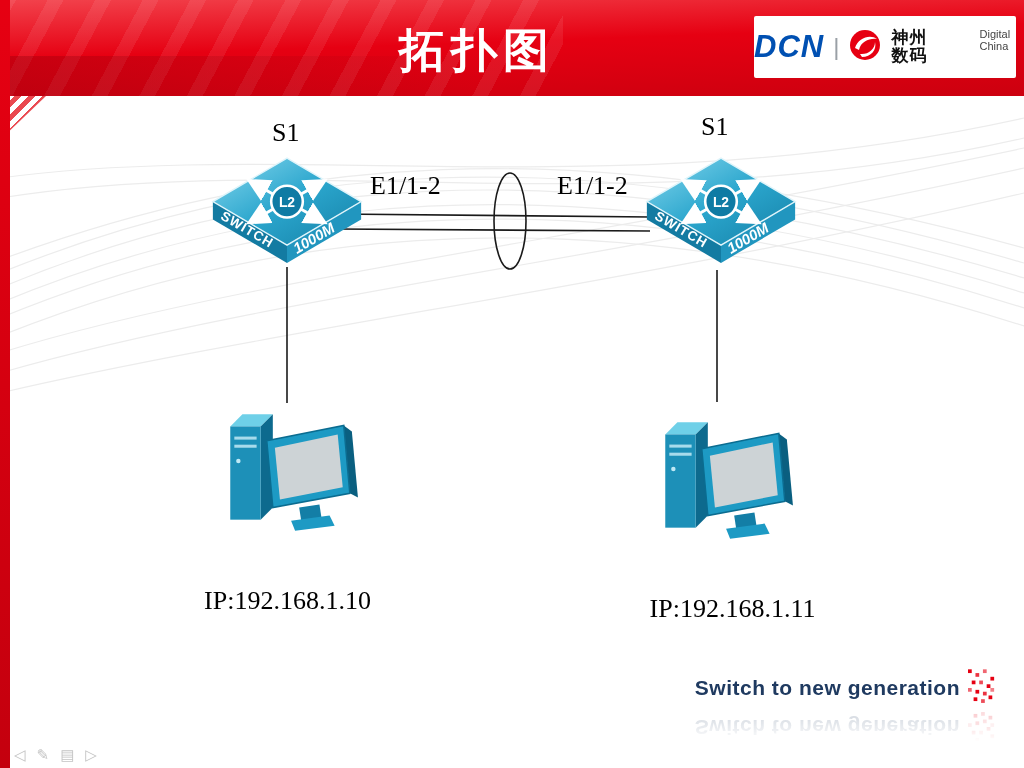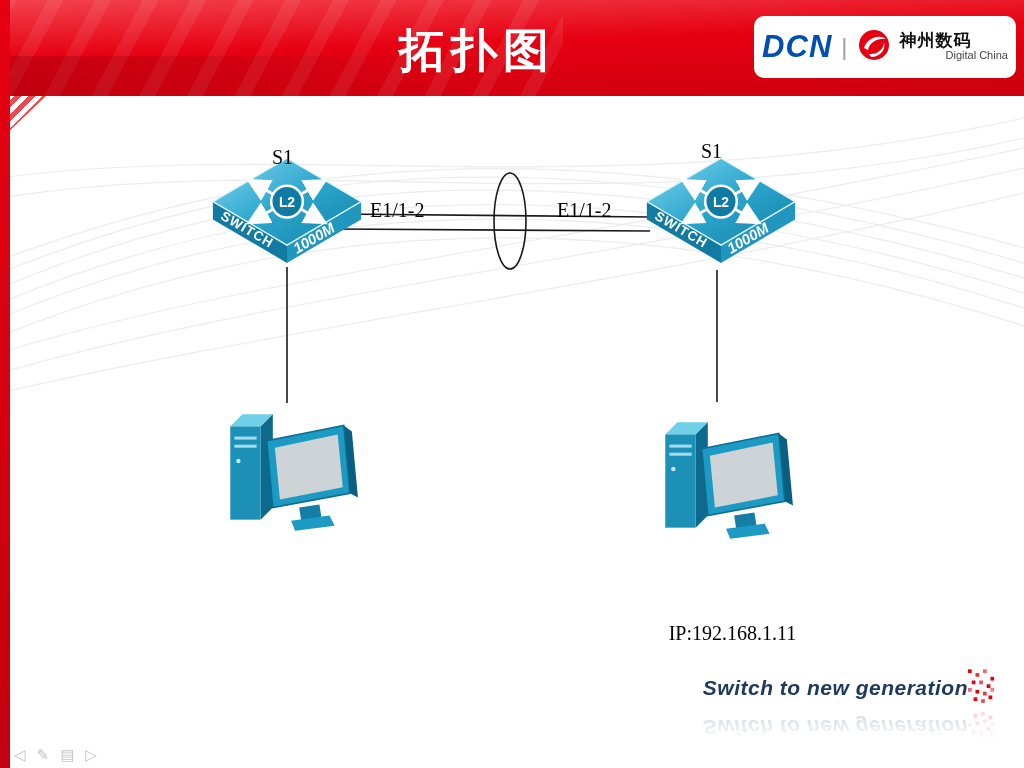--- a/index.html
+++ b/index.html
@@ -10,47 +10,47 @@
   .header { position:absolute; top:0; left:0; width:1024px; height:96px;
     background:linear-gradient(178deg,#f2424c 0%, #e60012 45%, #cc000f 100%); }
   .header::before { content:""; position:absolute; inset:0;
     background:repeating-linear-gradient(118deg, rgba(255,255,255,.08) 0 14px, rgba(255,255,255,0) 14px 42px);
     width:55%; }
   .header::after { content:""; position:absolute; left:0; bottom:0; width:62%; height:40px;
     background:linear-gradient(100deg, rgba(140,0,12,.35) 0%, rgba(140,0,12,0) 75%); }
   .title { position:absolute; top:20px; left:0; width:100%; padding-right:70px; text-align:center;
     font-size:46px; font-weight:bold; letter-spacing:6px; color:#fff; z-index:3; }
   .logo-panel { position:absolute; top:16px; right:8px; width:262px; height:62px; background:#fff;
-    border-radius:10px; display:flex; align-items:center; justify-content:center; gap:9px; z-index:4; }
+    border-radius:2px; display:flex; align-items:center; justify-content:center; gap:9px; z-index:4; }
   .dcn { color:#0050b2; font-weight:bold; font-size:31px; letter-spacing:1px; font-style:italic; }
   .logo-divider { color:#9aa0a6; font-size:24px; font-weight:normal; }
-  .brand { display:flex; flex-direction:column; line-height:1.05; }
+  .brand { display:flex; flex-direction:row; line-height:1.05; }
   .brand-cn { font-size:17px; font-weight:bold; color:#111; letter-spacing:1px; }
   .brand-en { font-size:11px; color:#444;padding-left:46px; }
 
   
   .left-strip { position:absolute; left:0; top:0; width:10px; height:768px;
     background:linear-gradient(180deg,#e60012,#c4000e); z-index:5; }
   .left-ribbon { position:absolute; left:0; top:96px; width:46px; height:44px;
     background:repeating-linear-gradient(135deg,#ea4950 0 5px,#ffffff 5px 10px);
     clip-path:polygon(0 0,100% 0,0 100%); z-index:2; }
 
   
   .bg-curves { position:absolute; left:0; top:88px; z-index:0; }
   .bg-curves path { fill:none; stroke:#ececec; stroke-width:1.2; }
 
   
   .node { position:absolute; z-index:2; }
   .lines-overlay { position:absolute; left:0; top:0; z-index:1; pointer-events:none; }
-  .lbl { position:absolute; font-family:"Liberation Serif",serif; font-size:20px; color:#000; z-index:3;margin-top:28px; }
+  .lbl { position:absolute; font-family:"Liberation Serif",serif; font-size:26px; color:#000; z-index:3; }
   .lbl.center { text-align:center; }
 
   
   .footer-brand { position:absolute; right:28px; bottom:22px; z-index:2; }
-  .tag-row { display:flex; align-items:center; justify-content:flex-end;font-style:italic; }
+  .tag-row { display:flex; align-items:center; gap:8px; justify-content:flex-end; }
   .tagline { font-size:21px; font-weight:bold; color:#1f3a60; letter-spacing:.5px; }
   .tag-reflect { transform:scaleY(-1); opacity:.2; margin-top:1px;
     -webkit-mask-image:linear-gradient(180deg,transparent 10%,#000 90%);
     mask-image:linear-gradient(180deg,transparent 10%,#000 90%); }
 
   
   .navbar { position:absolute; left:14px; bottom:6px; display:flex; gap:11px; z-index:6; }
   .nav-btn { color:#c3c3c3; font-size:15px; cursor:pointer; line-height:1; user-select:none; }
 </style>
 </head>
@@ -179,20 +179,21 @@
       <polygon points="64,47 126,34 131,86 69,98" fill="#cdd3d6"></polygon>
       <polygon points="88,106 108,103 110,116 90,119" fill="#137ea6"></polygon>
       <polygon points="80,119 118,114 123,124 84,129" fill="#1d9ac4"></polygon>
     </svg>
   </div>
 
   <div class="lbl" style="left:272px; top:118px;">S1</div>
   <div class="lbl" style="left:701px; top:112px;">S1</div>
   <div class="lbl" style="left:370px; top:171px;">E1/1-2</div>
   <div class="lbl" style="left:557px; top:171px;">E1/1-2</div>
+  <div class="lbl center" style="left:165px; top:586px; width:245px;">IP:192.168.1.10</div>
   <div class="lbl center" style="left:610px; top:594px; width:245px;font-family:Liberation Serif, serif;">IP:192.168.1.11</div>
 
   <div class="footer-brand">
     <div class="tag-row">
       <span class="tagline">Switch to new generation</span>
       <svg width="28" height="38" viewBox="0 0 30 40">
         <g fill="#e60012">
           <rect x="0" y="0" width="4" height="4"></rect>
             <rect x="8" y="4" width="4" height="4" opacity="0.8"></rect>
           <rect x="16" y="0" width="4" height="4" opacity="0.6"></rect>

